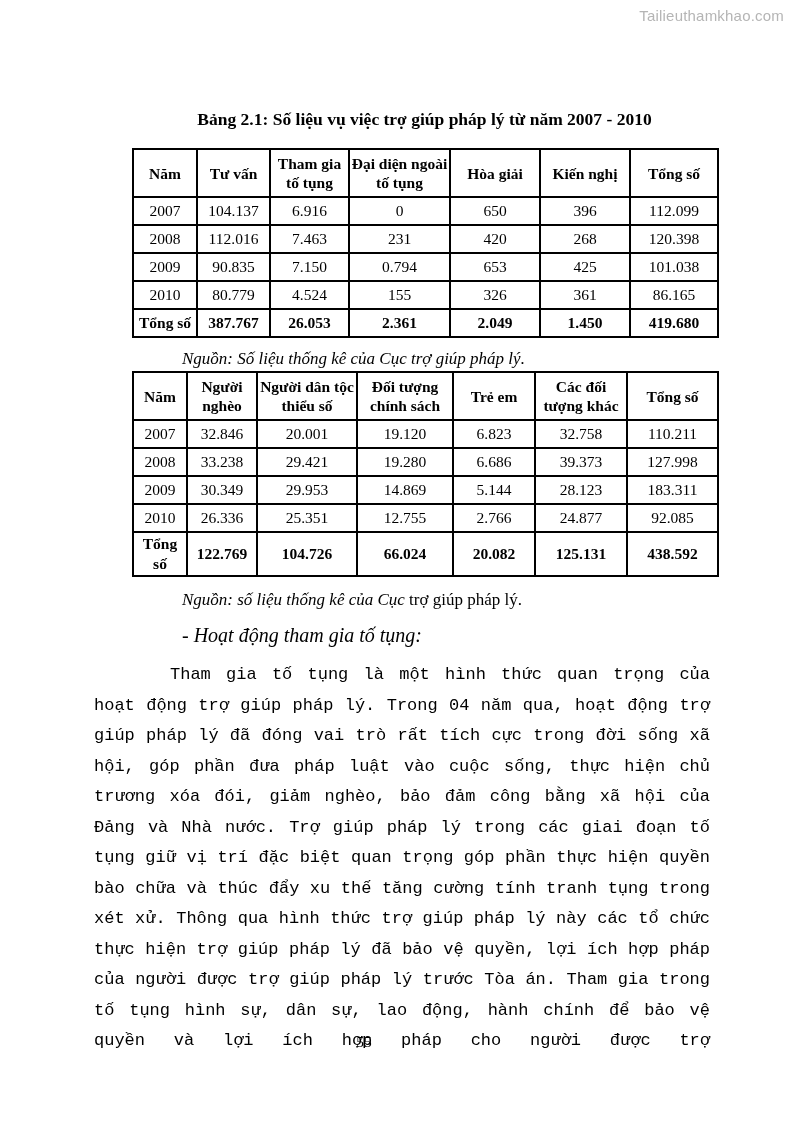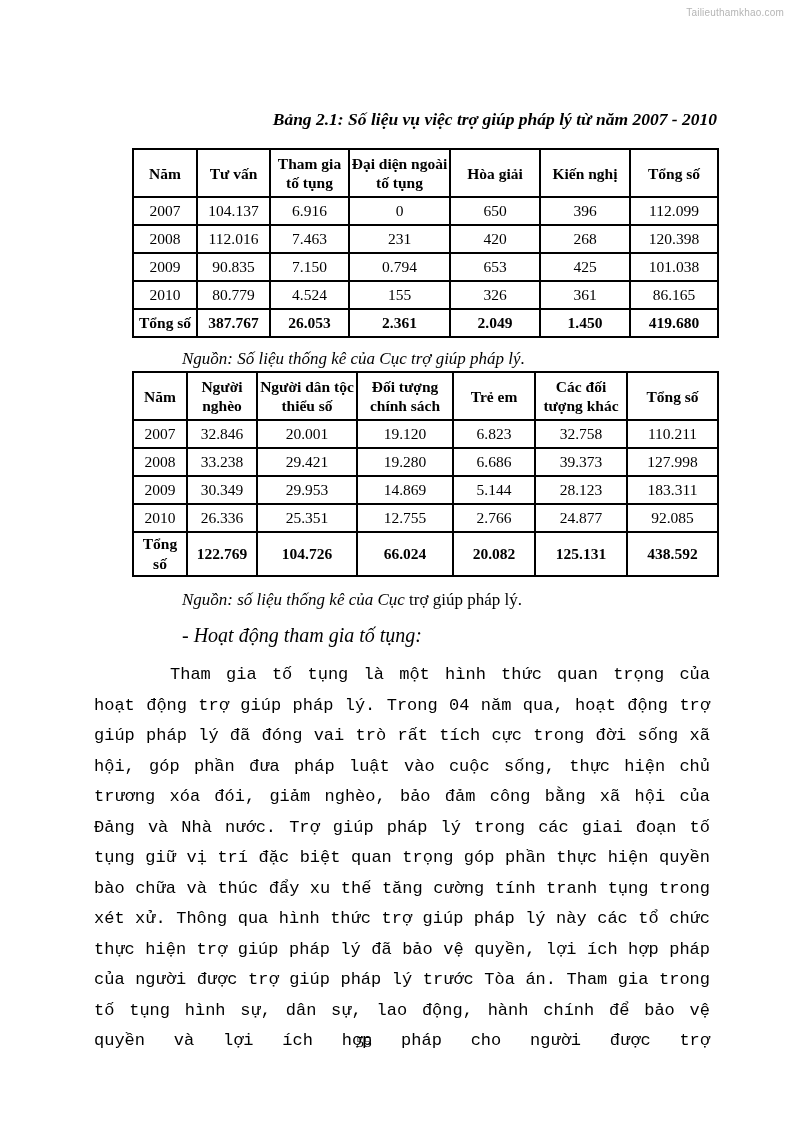--- a/index.html
+++ b/index.html
@@ -7,27 +7,27 @@
   body {
     width: 794px; height: 1123px;
     font-family: "Liberation Serif", serif;
     color: #000;
     position: relative;
     overflow: hidden;
   }
   .watermark {
     position: absolute; top: 7px; right: 10px;
     font-family: "Liberation Sans", sans-serif;
-    font-size: 10px; color: #b5b5b5; letter-spacing: 0.2px;
+    font-size: 15px; color: #b5b5b5; letter-spacing: 0.2px;
   }
   .content { position: absolute; left: 94px; top: 0; width: 616px; }
   .table-section { margin-left: 38px; width: 585px; }
   .table-title {
-    font-size: 17.5px; font-weight: bold; font-style: italic;
-    text-align: right; line-height: 24px;
+    font-size: 17.5px; font-weight: bold; 
+    text-align: center; line-height: 24px;
   }
   .title-1 { margin-top: 107px; margin-bottom: 17px; }
   .title-2 { margin-top: 13px; margin-bottom: 15px; }
   table {
     width: 585px; border-collapse: collapse; table-layout: fixed;
     font-size: 15.5px;
     padding-left: 17px;
   }
   th, td {
     border: 2px solid #000;

